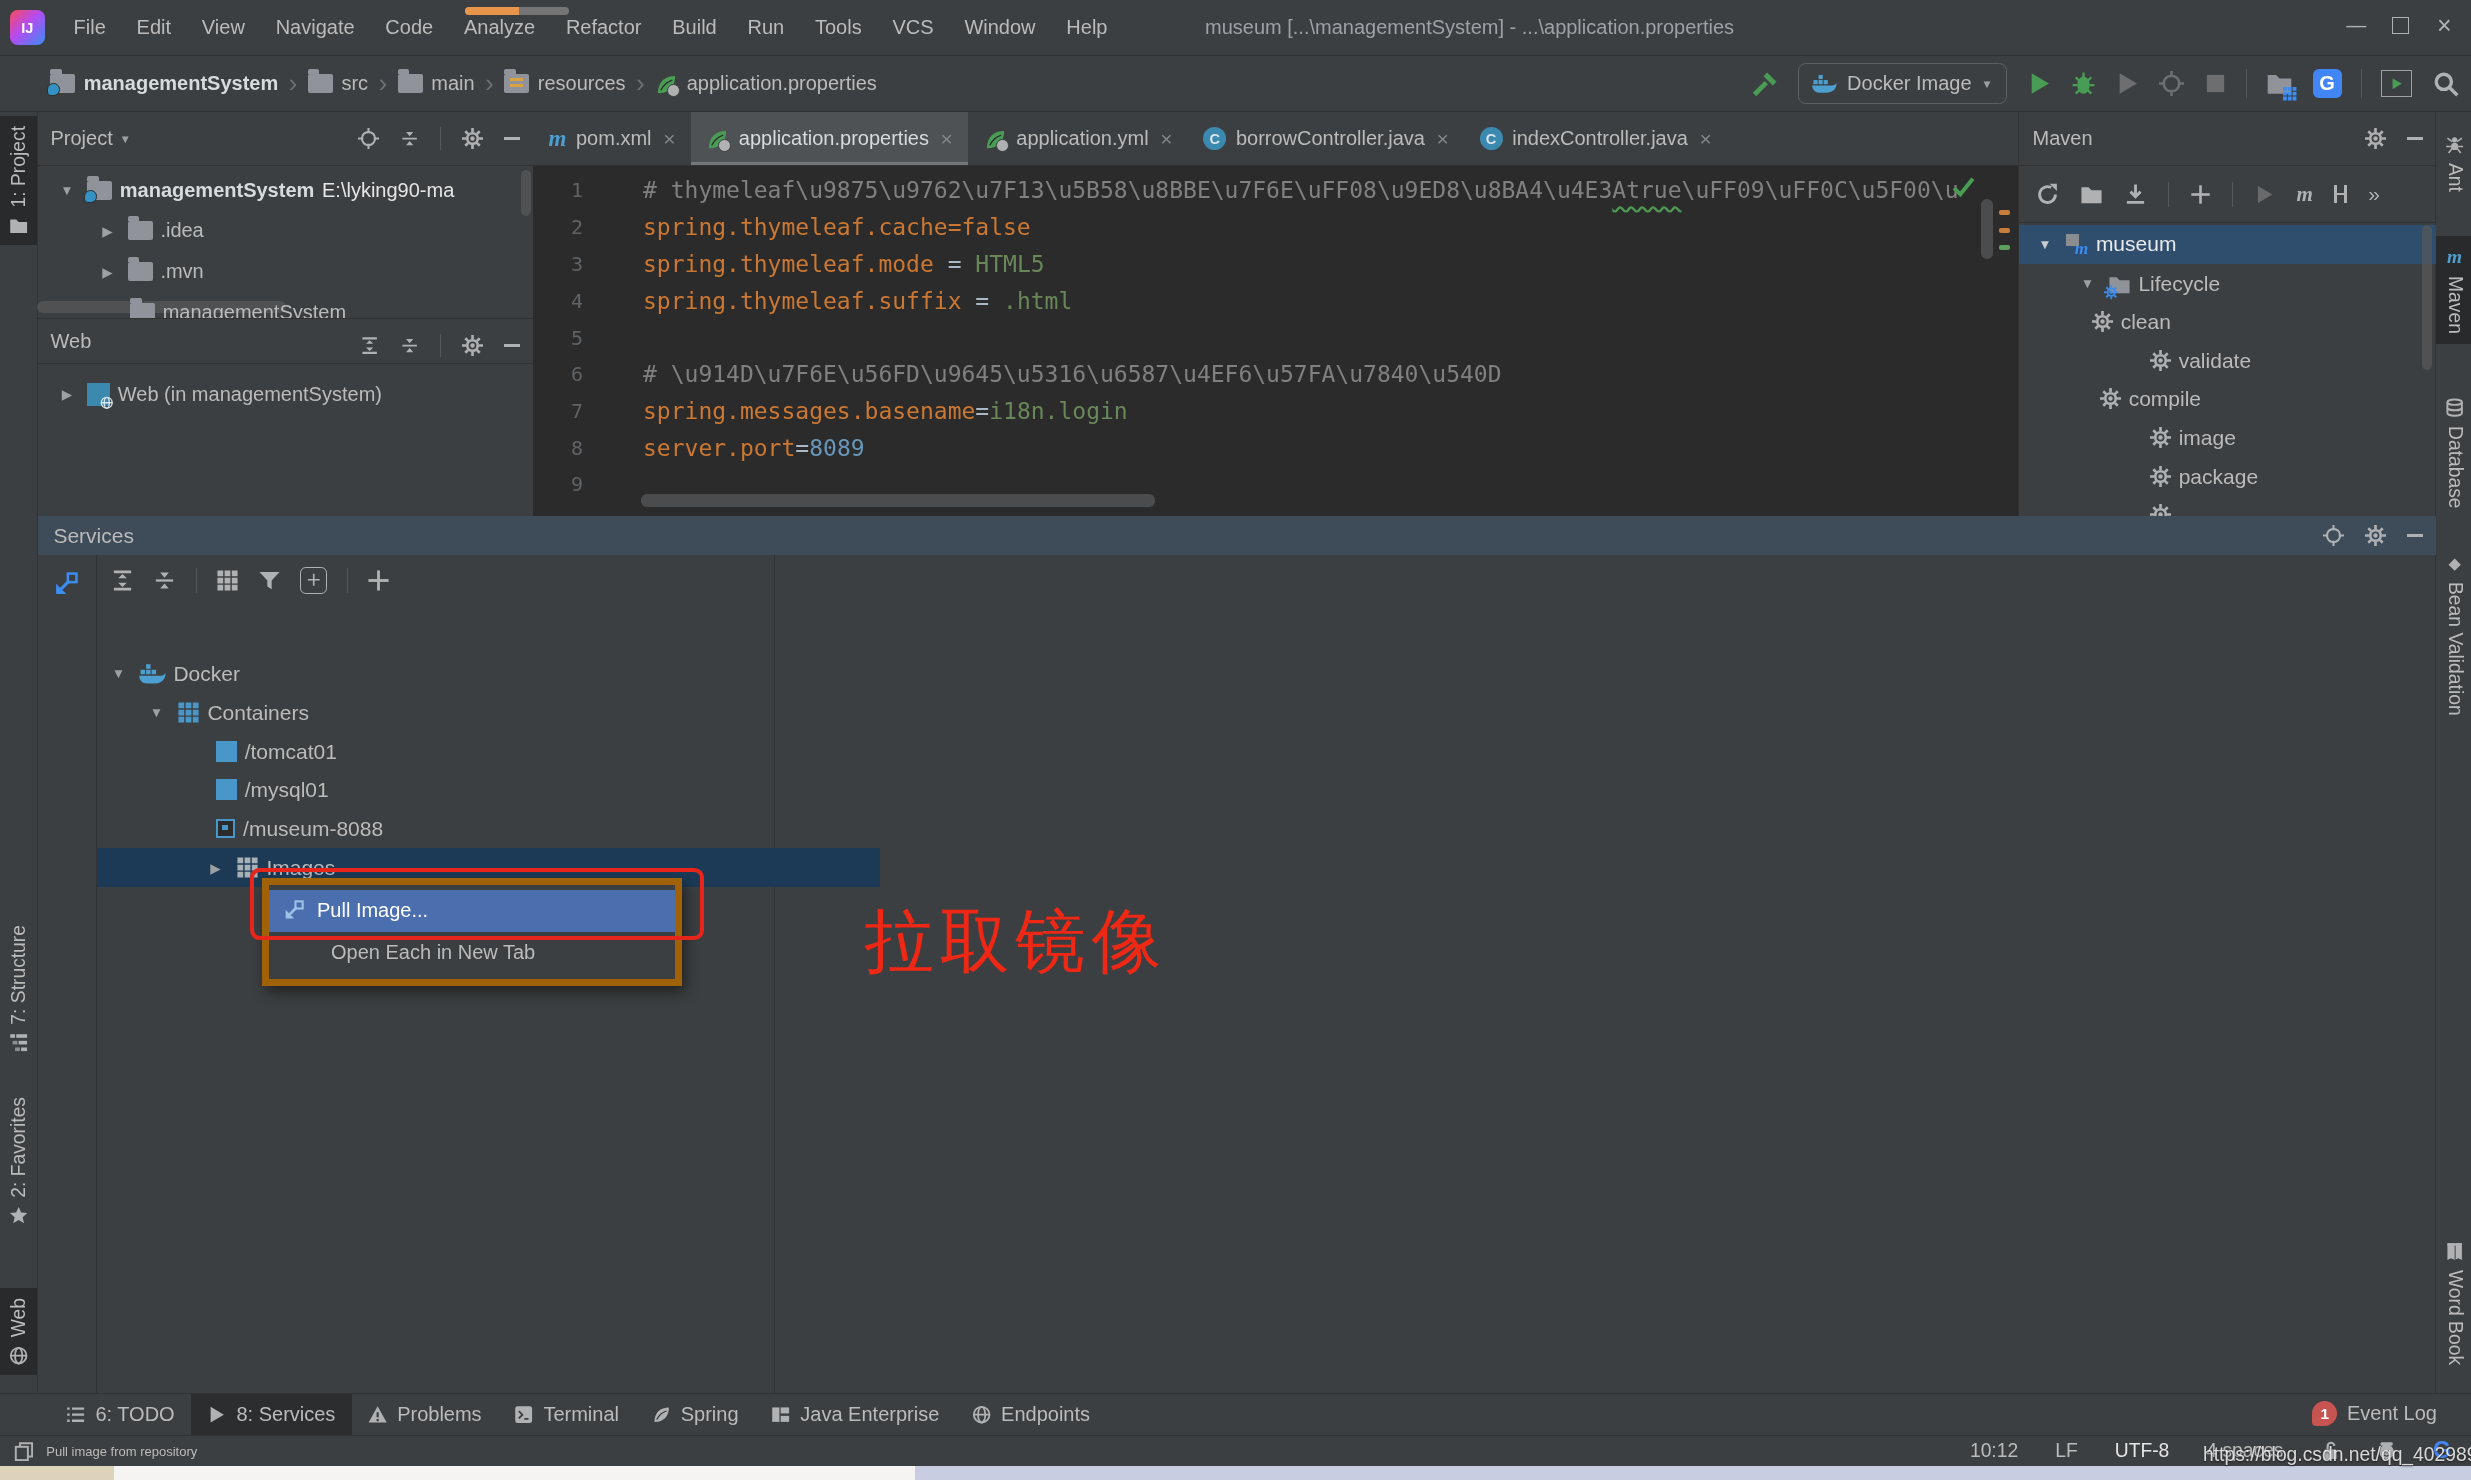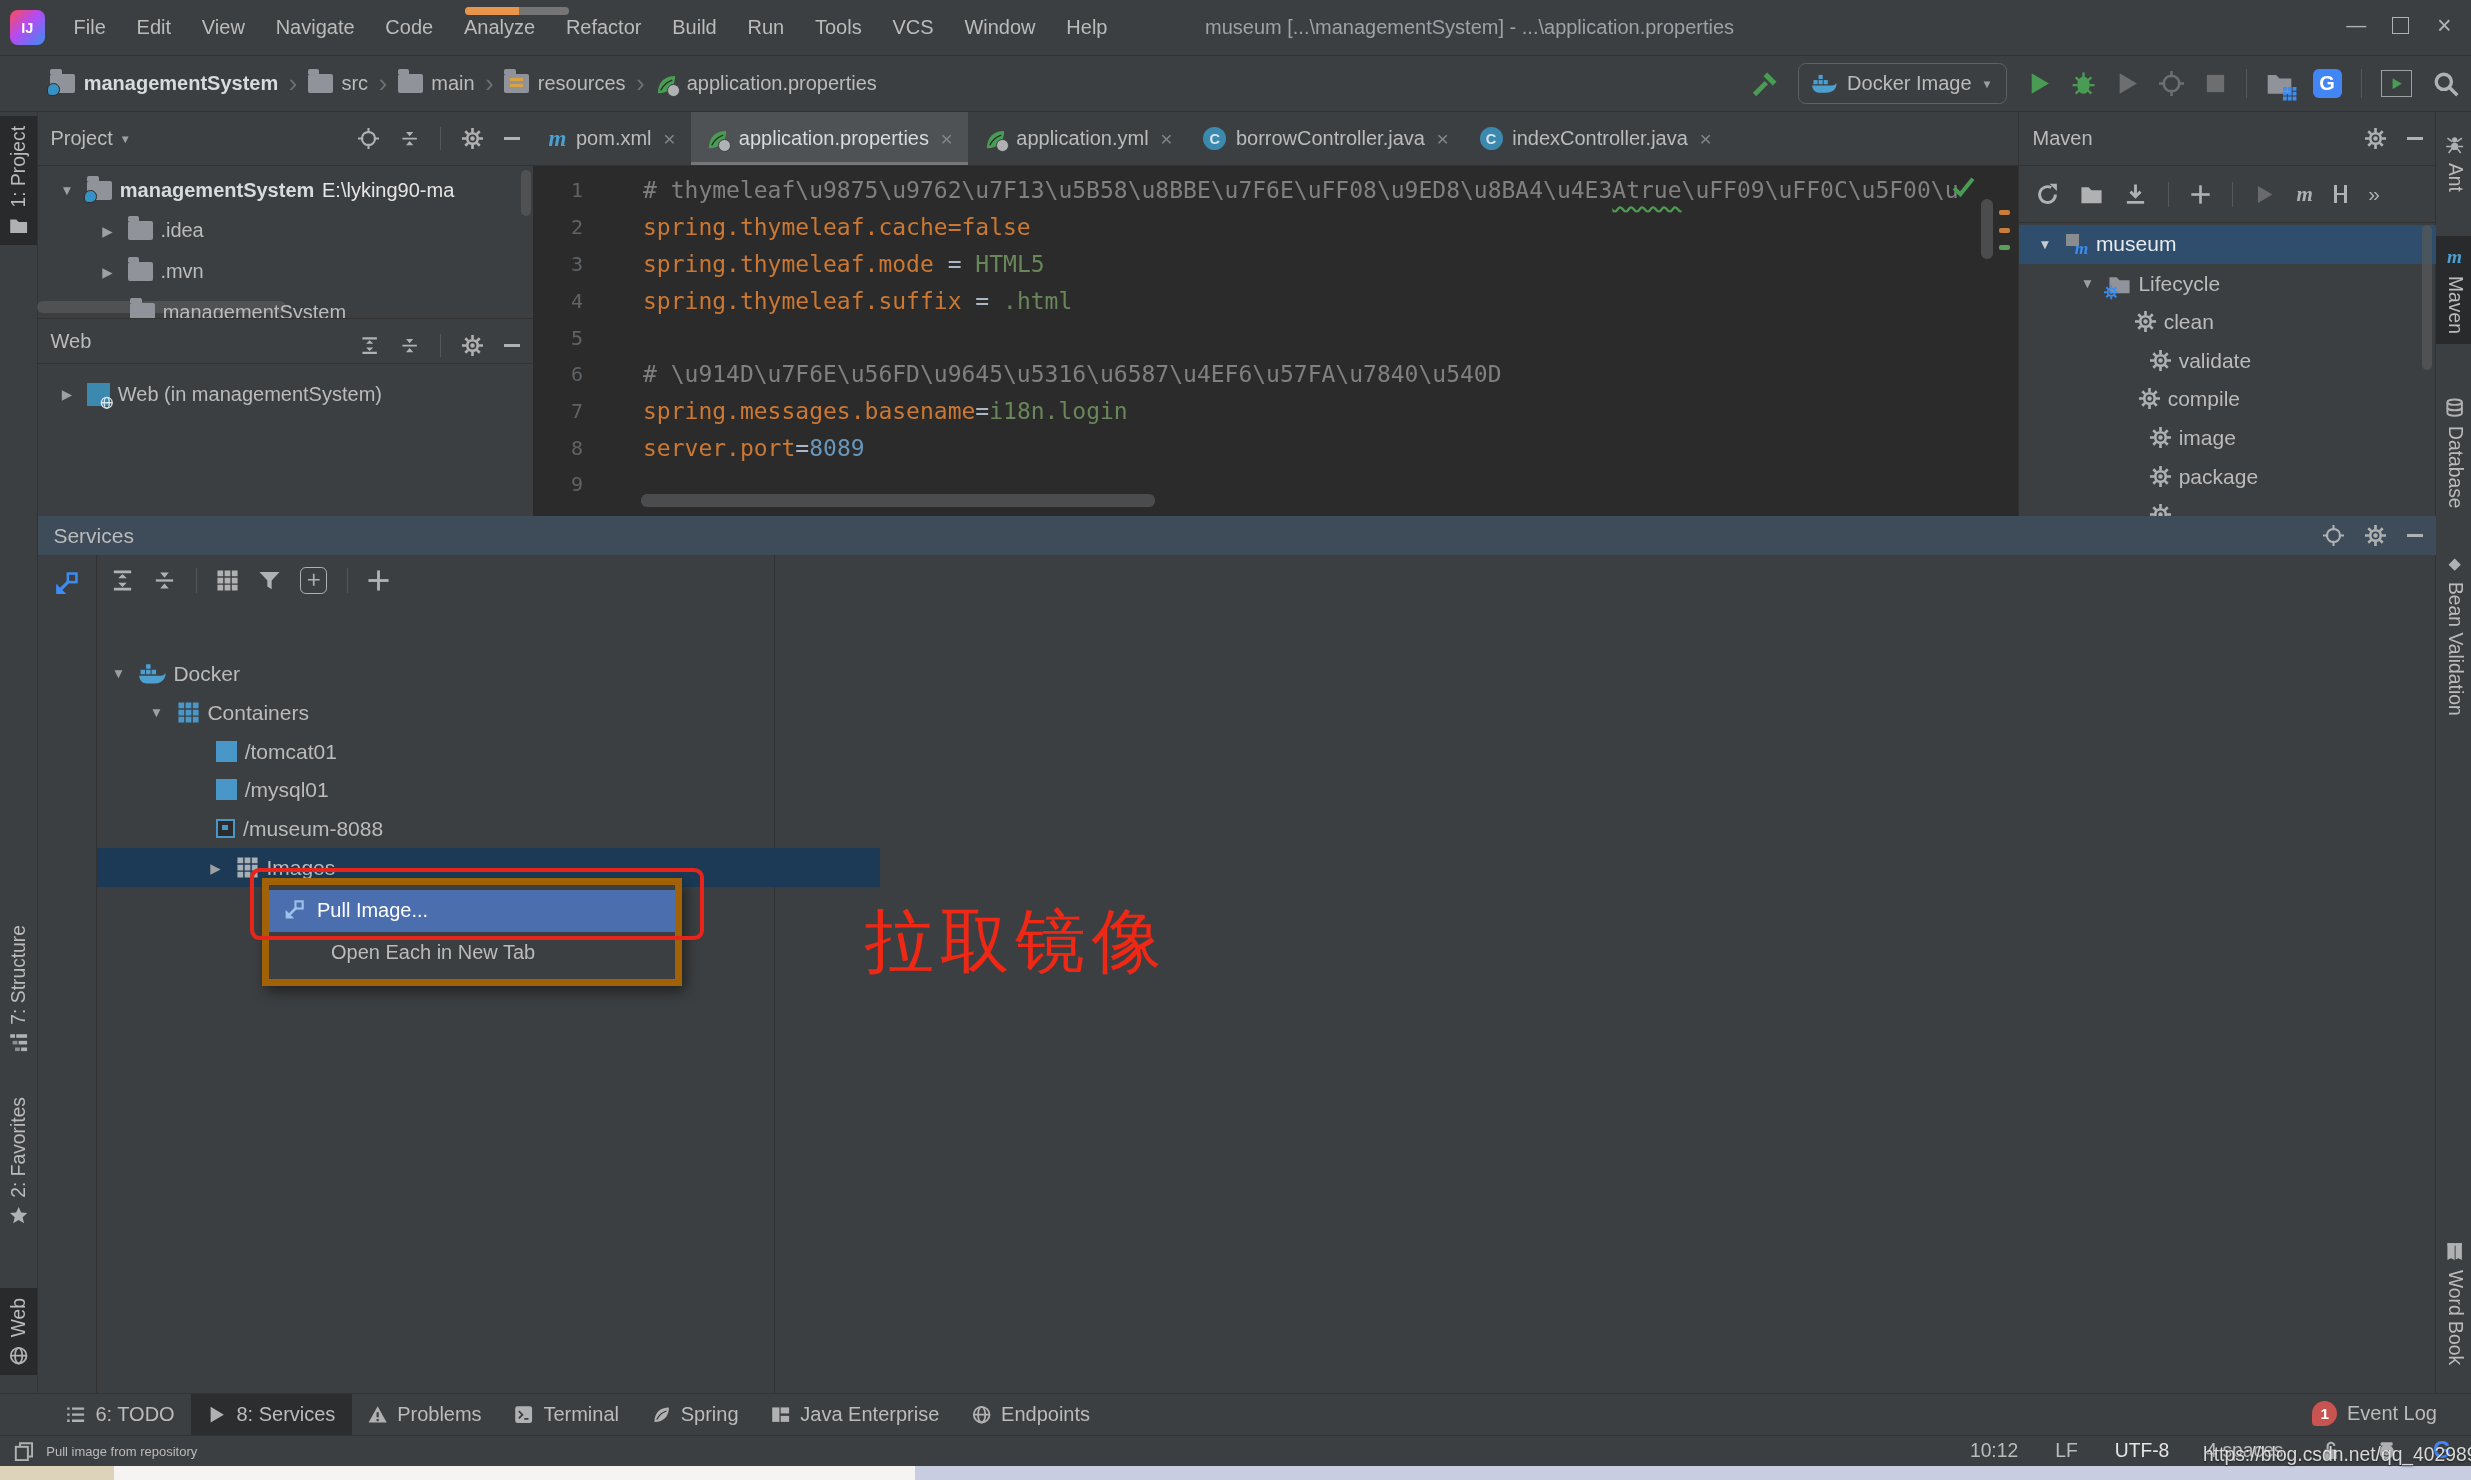--- a/index.html
+++ b/index.html
@@ -618,33 +618,33 @@
         <span style="position:relative">
           <svg class="ic" style="width:23px;height:23px;color:#90939A" viewBox="0 0 24 24" width="23" height="23">
               <use href="#s-folder"></use>
             </svg>
           <svg class="ic gearblue" style="width:14.5px;height:14.5px" viewBox="0 0 15 15" width="14.5" height="14.5">
               <use href="#s-gear"></use>
             </svg>
         </span>
         <span>Lifecycle</span>
       </div>
-      <div class="mrow" style="top:79px;padding-left:116px">
+      <div class="mrow" style="top:79px;padding-left:73px">
         <svg class="ic" style="width:21px;height:21px;color:#AFB1B3" viewBox="0 0 22 22" width="21" height="21">
             <use href="#s-gear"></use>
           </svg>
         <span>clean</span>
       </div>
       <div class="mrow" style="top:118px;padding-left:131px">
         <svg class="ic" style="width:21px;height:21px;color:#AFB1B3" viewBox="0 0 22 22" width="21" height="21">
             <use href="#s-gear"></use>
           </svg>
         <span>validate</span>
       </div>
-      <div class="mrow" style="top:156px;padding-left:120px">
+      <div class="mrow" style="top:156px;padding-left:81px">
         <svg class="ic" style="width:21px;height:21px;color:#AFB1B3" viewBox="0 0 22 22" width="21" height="21">
             <use href="#s-gear"></use>
           </svg>
         <span>compile</span>
       </div>
       <div class="mrow" style="top:195px;padding-left:131px">
         <svg class="ic" style="width:21px;height:21px;color:#AFB1B3" viewBox="0 0 22 22" width="21" height="21">
             <use href="#s-gear"></use>
           </svg>
         <span>image</span>

